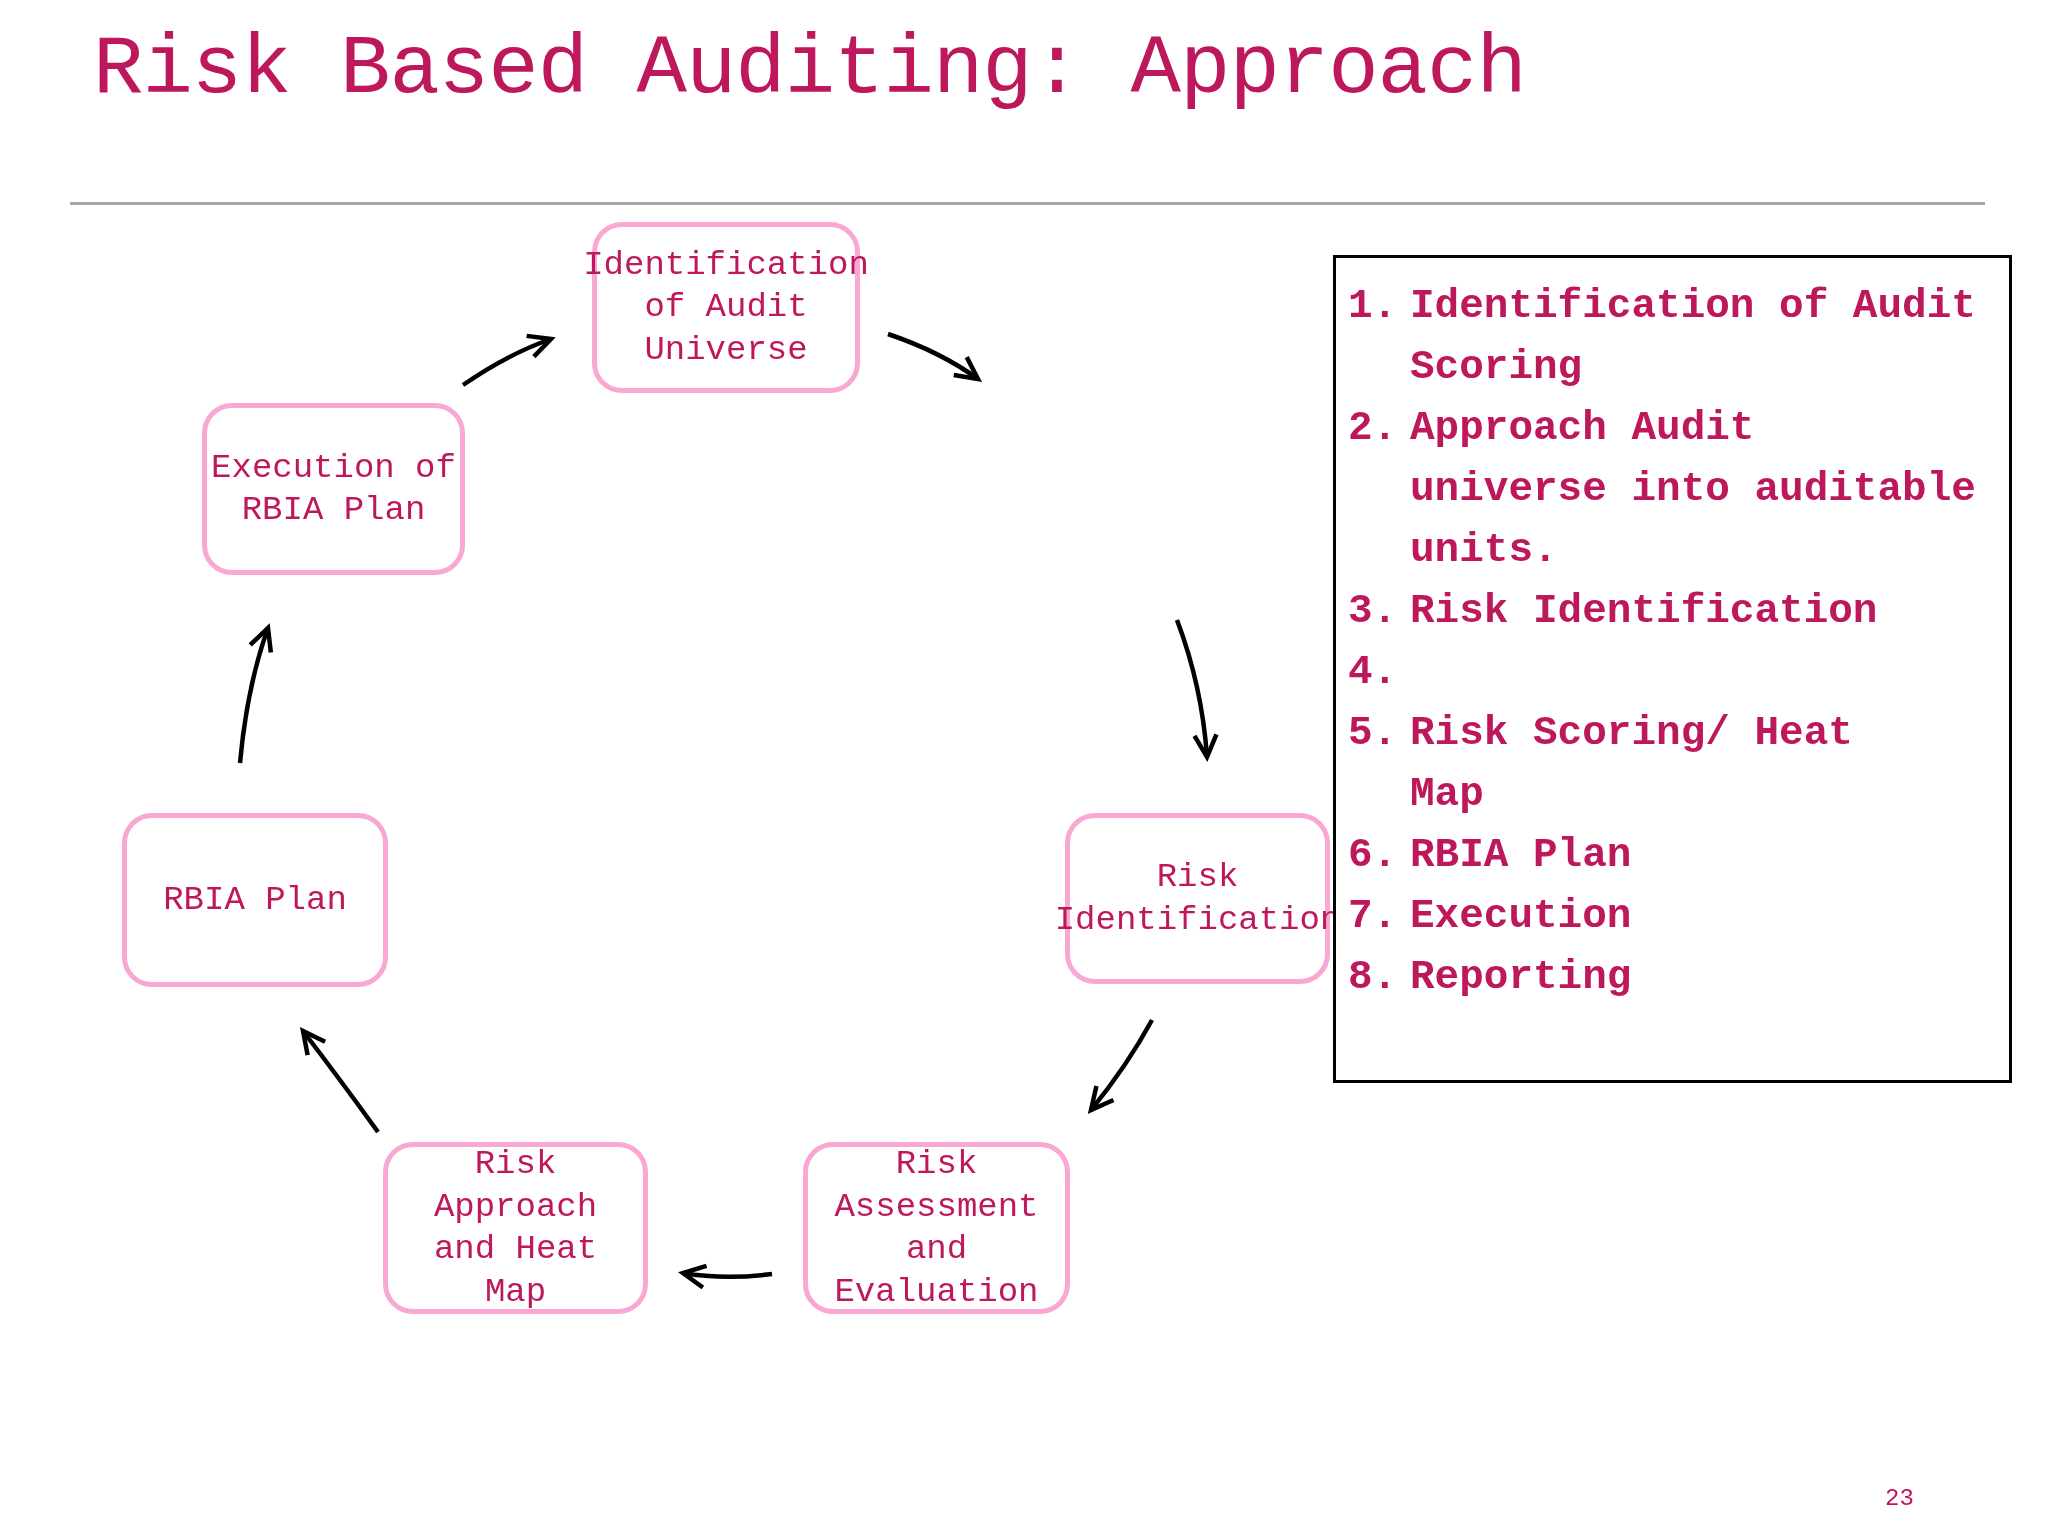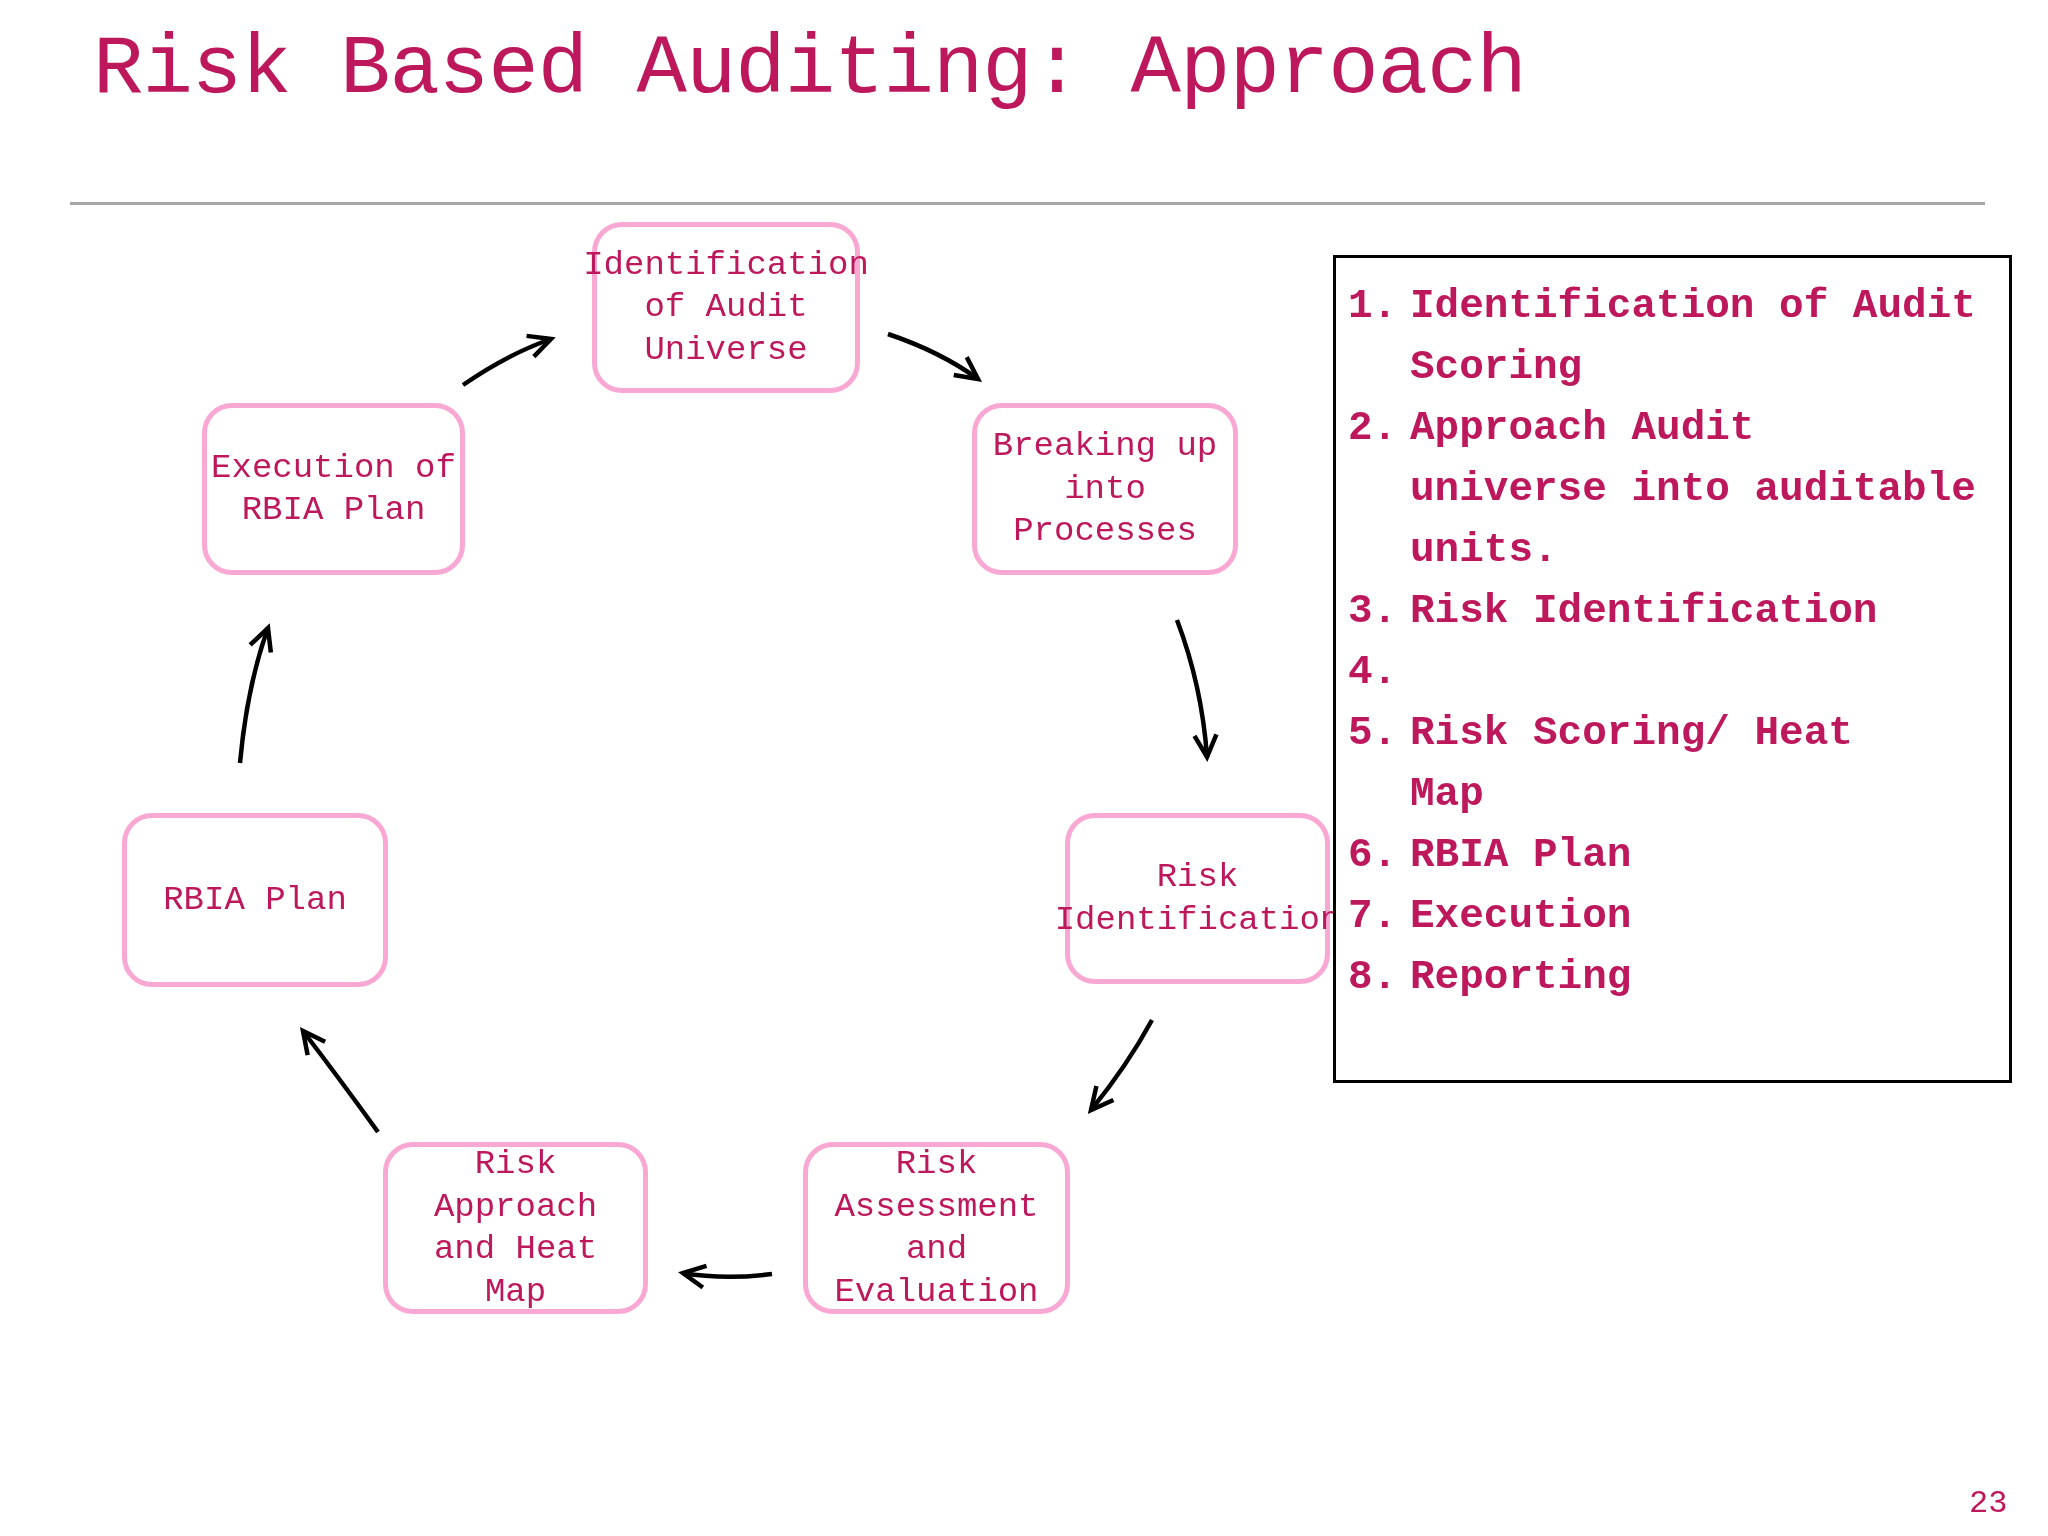--- a/index.html
+++ b/index.html
@@ -32,21 +32,21 @@
   .node-execution      { left:202px;  top:403px;  width:263px; height:172px; }
   .steps-panel {
     position:absolute; box-sizing:border-box;
     left:1333px; top:255px; width:679px; height:828px;
     border:3px solid #000; background:#fff;
     padding:18px 14px 0 12px;
   }
   .step-row { display:flex; font-weight:700; font-size:41px; line-height:61px; }
   .step-num { width:62px; flex-shrink:0; }
   .step-txt { white-space:pre-line; }
-  .page-number { position:absolute; left:1969px; top:1485px; font-size:32px; }
+  .page-number { position:absolute; left:1885px; top:1485px; font-size:24px; }
 </style>
 </head>
 <body>
 
 <div class="canvas">
 
   <div class="slide-title">Risk Based Auditing: Approach</div>
   <div class="title-divider"></div>
 
   <svg class="arrow-layer" width="2048" height="1536" viewBox="0 0 2048 1536" xmlns="http://www.w3.org/2000/svg">
@@ -60,23 +60,20 @@
     <path d="M 1177,620 Q 1202,686 1207,757" fill="none" stroke="#000" stroke-width="4.5" marker-end="url(#ah)"></path>
     <path d="M 1152,1020 Q 1127,1066 1091,1110" fill="none" stroke="#000" stroke-width="4.5" marker-end="url(#ah)"></path>
     <path d="M 772,1274 Q 724,1280 683,1273" fill="none" stroke="#000" stroke-width="4.5" marker-end="url(#ah)"></path>
     <path d="M 378,1132 Q 339,1078 303,1031" fill="none" stroke="#000" stroke-width="4.5" marker-end="url(#ah)"></path>
     <path d="M 240,763 Q 247,686 268,628" fill="none" stroke="#000" stroke-width="4.5" marker-end="url(#ah)"></path>
   </svg>
 
   <div class="node node-identification">Identification
 of Audit
 Universe</div>
-  <div class="node node-breaking">Breaking up
-into
-Processes</div>
   <div class="node node-risk-id">Risk
 Identification</div>
   <div class="node node-assessment">Risk
 Assessment
 and
 Evaluation</div>
   <div class="node node-scoring">Risk Approach
 and Heat
 Map</div>
   <div class="node node-rbia-plan">RBIA Plan</div>

